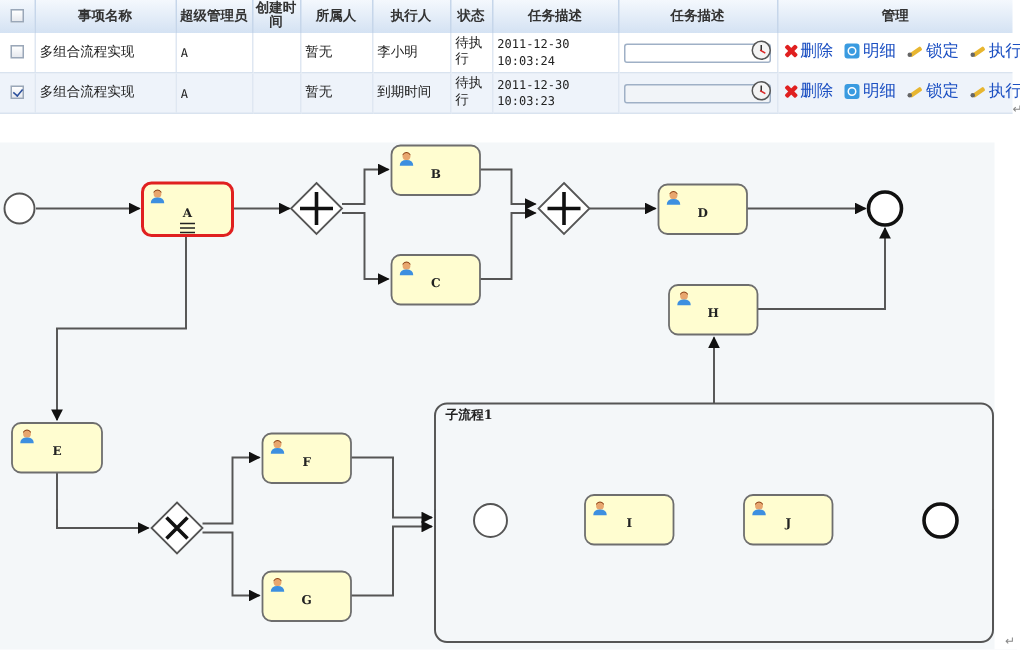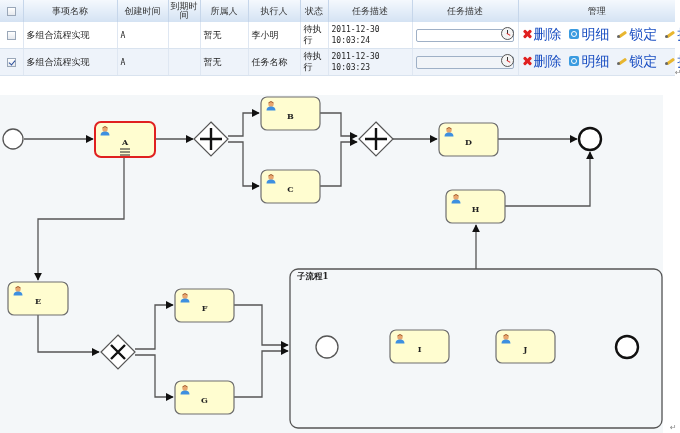--- a/index.html
+++ b/index.html
@@ -1,33 +1,33 @@
 <!DOCTYPE html>
 <html><head>
 <meta charset="utf-8">
 <style>
   html, body { margin:0; padding:0; }
   body { width:680px; height:433px; position:relative; overflow:hidden; background:#ffffff; font-family:"DejaVu Sans", sans-serif; }
   .tbl { position:absolute; left:0; top:0; width:675px; border-collapse:collapse; table-layout:fixed; font-size:9px; color:#222; }
-  .tbl th { height:22px; padding:0; font-weight:normal; color:#333; background:linear-gradient(#f4f8fd,#d4e2f3); border-left:1px solid #c6d6ea; font-size:9px; line-height:9px; text-align:center; }
+  .tbl th { height:22px; padding:0; font-weight:bold; color:#333; background:linear-gradient(#f4f8fd,#d4e2f3); border-left:1px solid #c6d6ea; font-size:9px; line-height:9px; text-align:center; }
   .tbl th:first-child { border-left:none; }
   .tbl td { padding:0 3px; height:26px; border-left:1px solid #dfe7f2; border-bottom:1px solid #d9e3ef; vertical-align:middle; font-size:9px; line-height:11px; }
   .tbl tr.r1 td { background:#ffffff; }
   .tbl tr.r2 td { background:#eef3fa; }
   .tbl td.c0 { border-left:none; text-align:center; padding:0; }
   .tbl td.mono { font-family:"DejaVu Sans Mono", monospace; font-size:8px; }
   .cb { display:inline-block; width:9px; height:9px; border:1px solid #9aa7b8; background:linear-gradient(#fff,#e6e9ee); vertical-align:middle; position:relative; box-sizing:border-box; }
   .cb.checked::after { content:""; position:absolute; left:2px; top:0px; width:3px; height:5px; border:solid #2a4f9c; border-width:0 1.5px 1.5px 0; transform:rotate(40deg); }
   .date-input { position:relative; width:98px; height:13px; border:1px solid #9fb0c6; background:#fff; box-sizing:border-box; border-radius:2px; }
   .r2 .date-input { background:#f1f4f8; }
   .clock { position:absolute; right:-1px; top:-3px; width:13px; height:13px; border-radius:50%; border:1px solid #555; background:#f4f4f4; box-sizing:border-box; }
   .clock::before { content:""; position:absolute; left:5px; top:2px; width:1px; height:4px; background:#333; }
   .clock::after { content:""; position:absolute; left:5px; top:5px; width:4px; height:1px; background:#d22; transform:rotate(30deg); transform-origin:0 0; }
   .actions { white-space:nowrap; }
-  .act { display:inline-flex; align-items:flex-start; margin-right:5px; color:#1b4fc2; font-size:14px; cursor:pointer; }
+  .act { display:inline-flex; align-items:flex-end; margin-right:5px; color:#1b4fc2; font-size:11px; cursor:pointer; }
   .ic { display:inline-block; width:10px; height:10px; margin-right:2px; position:relative; }
   .ic-del::before, .ic-del::after { content:""; position:absolute; left:4px; top:0; width:3px; height:10px; background:#e02020; border-radius:1px; }
   .ic-del::before { transform:rotate(45deg); } .ic-del::after { transform:rotate(-45deg); }
   .ic-detail { background:#3a9be0; border-radius:2px; }
   .ic-detail::before { content:""; position:absolute; left:2px; top:2px; width:4px; height:4px; border:1px solid #fff; border-radius:50%; }
   .ic-pencil::before { content:""; position:absolute; left:1px; top:4px; width:9px; height:3px; background:#e8b630; transform:rotate(-35deg); border-radius:1px; }
   .ic-pencil::after { content:""; position:absolute; left:0px; top:6px; width:3px; height:3px; background:#666; border-radius:50%; }
   .para-mark { position:absolute; font-size:8px; color:#888; }
   .diagram { position:absolute; left:0; top:0; width:680px; height:433px; }
   .node-label { font-family:"DejaVu Serif", serif; font-weight:bold; font-size:8px; fill:#222; }
@@ -46,22 +46,22 @@
       <col style="width:52px">
       <col style="width:28px">
       <col style="width:84px">
       <col style="width:106px">
       <col style="width:157px">
   </colgroup>
   <thead>
     <tr>
       <th><span class="cb"></span></th>
       <th>事项名称</th>
+      <th>超级管理员</th>
       <th>创建时间</th>
-      <th>到期时间</th>
       <th>所属人</th>
       <th>执行人</th>
       <th>状态</th>
       <th>任务描述</th>
       <th>任务描述</th>
       <th>管理</th>
     </tr>
   </thead>
   <tbody>
     <tr class="r1">
@@ -99,21 +99,21 @@
             <span>执行</span>
           </span>
       </td>
     </tr>
     <tr class="r2">
       <td class="c0"><span class="cb checked"></span></td>
       <td>多组合流程实现</td>
       <td class="mono">A</td>
       <td></td>
       <td>暂无</td>
-      <td>任务名称</td>
+      <td>到期时间</td>
       <td>待执行</td>
       <td class="mono">
           <div>2011-12-30</div>
           <div>10:03:23</div>
         </td>
       <td>
           <div class="date-input">
             <span class="clock"></span>
           </div>
         </td>

